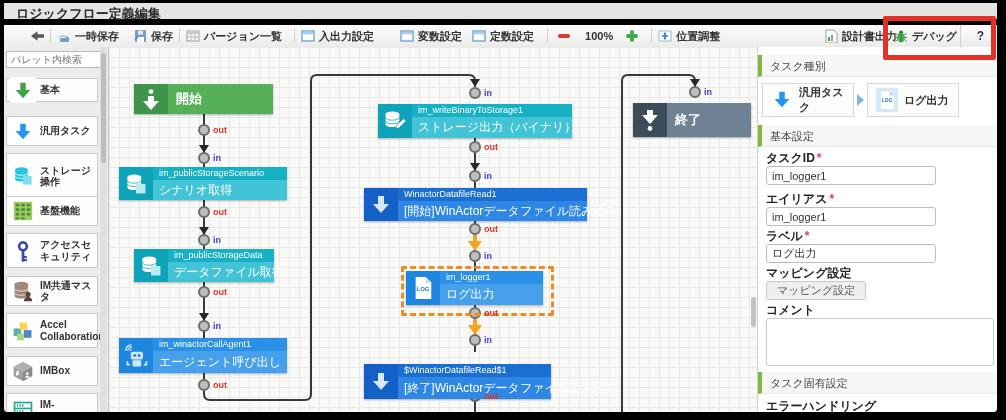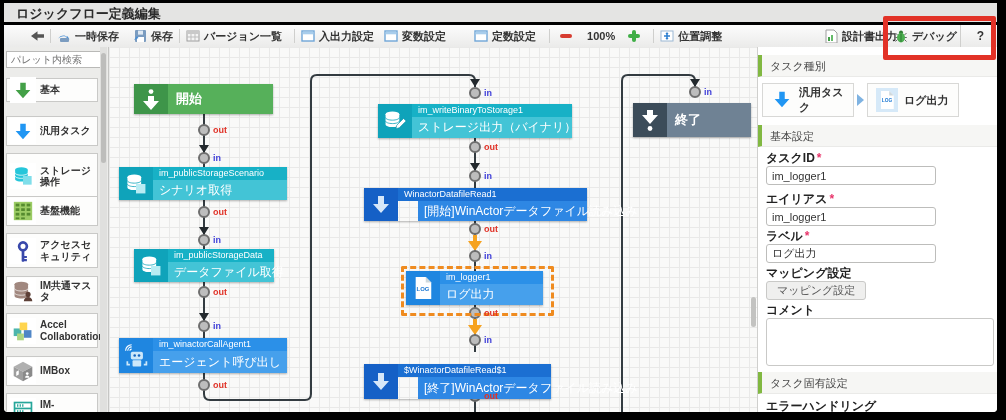--- a/index.html
+++ b/index.html
@@ -1,19 +1,19 @@
 <!DOCTYPE html>
 <html><head>
 <meta charset="utf-8">
 <style>
   html,body{margin:0;padding:0;background:#000;width:1006px;height:420px;overflow:hidden;
     font-family:"Liberation Sans","DejaVu Sans",sans-serif;}
   .win{position:absolute;left:4px;top:3px;width:993px;height:409px;background:#fff;overflow:hidden;border-radius:0 0 4px 4px;}
   
-  .titlebar{position:absolute;left:0;top:0;width:100%;height:22px;background:#e4e4e3;border-bottom:3px solid #000000;
+  .titlebar{position:absolute;left:0;top:0;width:100%;height:22px;background:#e4e4e3;border-bottom:6px solid #000000;
     font-size:13px;font-weight:bold;color:#2b2b2b;line-height:22px;padding-left:12px;box-sizing:border-box;}
   
   .toolbar{position:absolute;left:0;top:22px;width:100%;height:22px;background:linear-gradient(#fcfcfc,#ebebea);
     border-bottom:1px solid #c8c8c6;display:flex;align-items:center;font-size:11px;font-weight:bold;color:#333;}
   .tbi{display:flex;align-items:center;gap:4px;cursor:default;white-space:nowrap;}
   .tbsep{width:1px;height:14px;background:#cfcfcd;margin:0 6px;}
   .tbicon{display:inline-flex;width:14px;height:14px;}
   .zminus{display:inline-block;width:12px;height:4px;background:#d63c30;border-radius:2px;}
   .zplus{position:relative;display:inline-block;width:12px;height:12px;}
   .zplus::before,.zplus::after{content:"";position:absolute;background:#3fae46;border-radius:2px;}
@@ -36,21 +36,21 @@
   .canvas{position:absolute;left:105px;top:0;width:648px;height:365px;background-color:#f9f9f8;
     background-image:linear-gradient(#e9e9e8 1px,transparent 1px),linear-gradient(90deg,#e9e9e8 1px,transparent 1px);
     background-size:10px 10px;overflow:hidden;}
   .flowsvg{position:absolute;left:0;top:0;}
   .node{position:absolute;display:flex;color:#fff;box-shadow:0 1px 2px rgba(0,0,0,.3);}
   .node .nic{flex:0 0 34px;display:flex;align-items:center;justify-content:center;}
   .node .rows{flex:1;display:flex;flex-direction:column;min-width:0;}
   .node .nname{font-size:9px;height:13px;line-height:13px;padding:0 6px;white-space:nowrap;}
   .node .nlabel{flex:1;font-size:12px;display:flex;align-items:center;padding:0 6px;white-space:nowrap;}
   .teal .nic{background:#0fa3ba;} .teal .nname{background:#17b1c6;} .teal .nlabel{background:#43c4d6;}
-  .bluedark .nic{background:#1560c6;} .bluedark .nname{background:#1b6fd2;} .bluedark .nlabel{background:#2e87e4;margin-left:20px;}
+  .bluedark .nic{background:#1560c6;} .bluedark .nname{background:#1b6fd2;} .bluedark .nlabel{background:#2e87e4;}
   .bluelt .nic{background:#1f86e0;} .bluelt .nname{background:#2b90e8;} .bluelt .nlabel{background:#46a0ec;}
   .bignode{position:absolute;display:flex;color:#fff;font-size:13px;font-weight:bold;box-shadow:0 1px 2px rgba(0,0,0,.3);}
   .bignode .nic{flex:0 0 34px;display:flex;align-items:center;justify-content:center;}
   .bignode .blabel{flex:1;display:flex;align-items:center;padding:0 8px;}
   .start .nic{background:#3e9549;} .start .blabel{background:#56b05a;text-align:right;}
   .end .nic{background:#3c4c59;} .end .blabel{background:#6f8294;}
   .sel-outline{position:absolute;border:3px dashed #ef8b1f;border-radius:2px;z-index:5;}
   .plabel{position:absolute;font-size:9px;font-weight:bold;z-index:6;}
   .plabel.out{color:#e03328;} .plabel.in{color:#3e3ed8;}
   .canvas-scroll{position:absolute;right:1px;top:250px;width:5px;height:30px;background:#c3c3c1;border-radius:3px;z-index:9;}
@@ -119,30 +119,30 @@
     <span class="tbsep" style="margin-left:12px"></span>
     <span class="tbi">
       <span class="tbicon">
           <svg viewBox="0 0 14 14">
             <rect x="1" y="2" width="12" height="10" fill="#fff" stroke="#6fa6d8" stroke-width="1.4"></rect>
             <rect x="1.7" y="2.7" width="10.6" height="2.6" fill="#a8cdec"></rect>
           </svg>
         </span>
       <span>入出力設定</span>
     </span>
-    <span class="tbi" style="margin-left:10px">
+    <span class="tbi" style="margin-left:26px">
       <span class="tbicon">
           <svg viewBox="0 0 14 14">
             <rect x="1" y="2" width="12" height="10" fill="#fff" stroke="#6fa6d8" stroke-width="1.4"></rect>
             <rect x="1.7" y="2.7" width="10.6" height="2.6" fill="#a8cdec"></rect>
           </svg>
         </span>
       <span>変数設定</span>
     </span>
-    <span class="tbi" style="margin-left:28px">
+    <span class="tbi" style="margin-left:10px">
       <span class="tbicon">
           <svg viewBox="0 0 14 14">
             <rect x="1" y="2" width="12" height="10" fill="#fff" stroke="#6fa6d8" stroke-width="1.4"></rect>
             <rect x="1.7" y="2.7" width="10.6" height="2.6" fill="#a8cdec"></rect>
           </svg>
         </span>
       <span>定数設定</span>
     </span>
     <span class="tbsep" style="margin-left:13px"></span>
     <span class="tbi" style="margin-left:4px">

